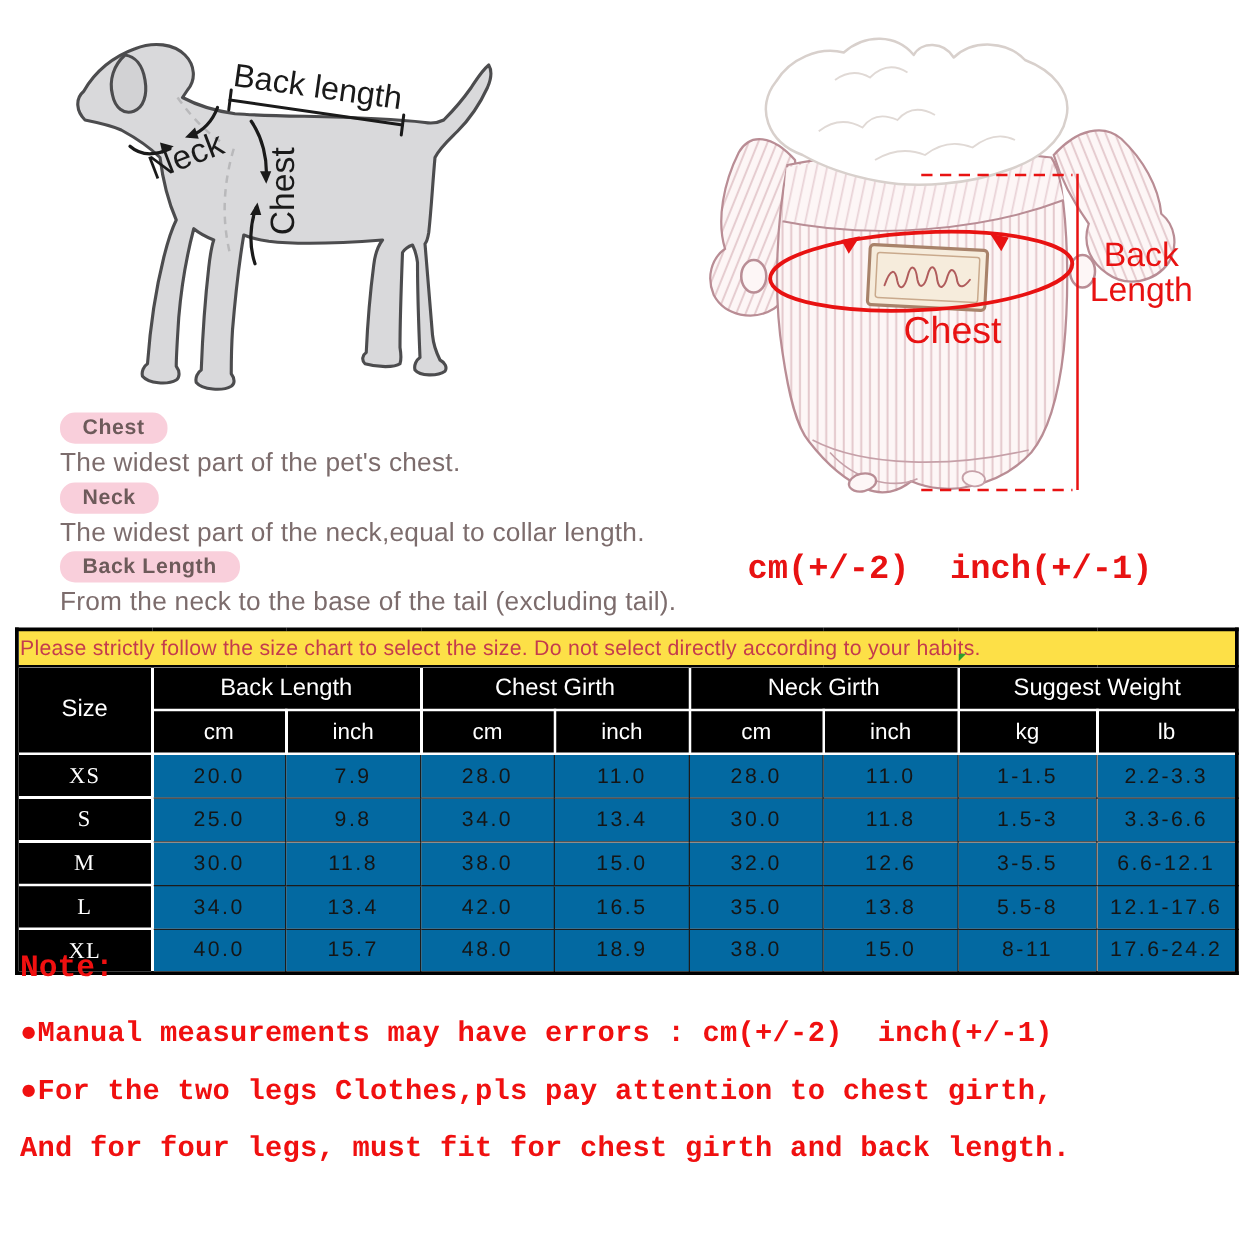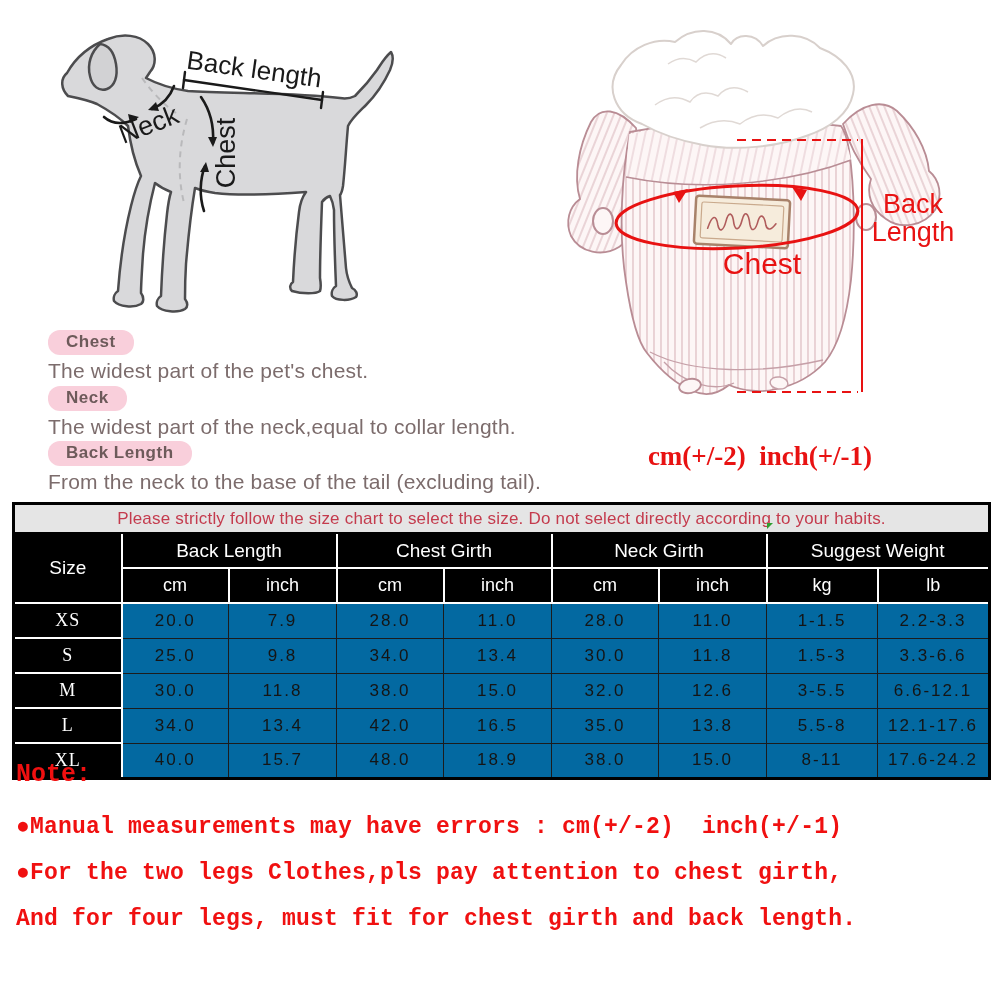--- a/index.html
+++ b/index.html
@@ -14,32 +14,32 @@
   .def-pill {
     display:inline-block; background:#f9cfdb; border-radius:12px;
     padding:2px 18px 3px; font-size:17px; font-weight:bold;
     color:#6d5a5a; letter-spacing:0.5px;
   }
   .def-text { margin-top:4px; font-size:21px; color:#7c6c6c; letter-spacing:0.2px; }
 
   
   .tolerance {
     position:absolute; left:575px; top:441px; width:370px; text-align:center;
-    color:#e81212; font-family:Liberation Serif, serif; font-weight:bold;
+    color:#e81212; font-family:Liberation Mono, monospace; font-weight:bold;
     font-size:27px; white-space:pre;
   }
 
   
   table.size-table {
     position:absolute; left:12px; top:502px; width:976px;
     border-collapse:collapse; table-layout:fixed; border:3px solid #000;
   }
   .size-table td { overflow:hidden; }
   tr.warning-row td {
-    background:#e5e5e5; color:#c43b4d; font-size:17px; text-align:center;
+    background:#fde047; color:#c43b4d; font-size:17px; text-align:left;
     height:25px; border:2px solid #000; letter-spacing:0.2px;
   }
   tr.head-row td, tr.unit-row td {
     background:#000; color:#fff; text-align:center;
     border:2px solid #fff; font-weight:normal;
   }
   tr.head-row td { font-size:19px; height:31px; }
   tr.unit-row td { font-size:18px; height:31px; }
   td.size-head { font-size:19px; }
   tbody td {

